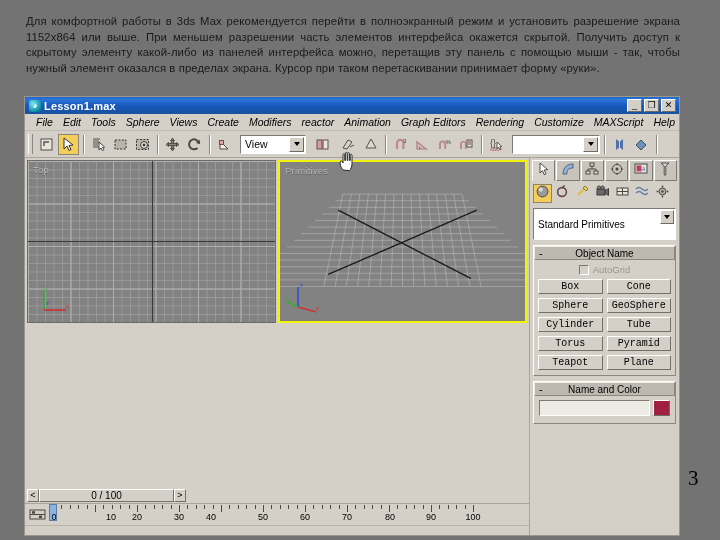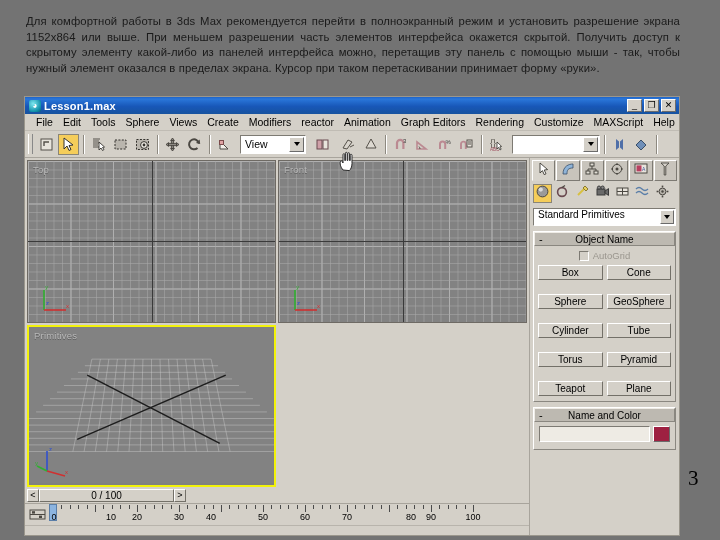--- a/index.html
+++ b/index.html
@@ -57,21 +57,21 @@
     font-size: 9px; color:#000; line-height: 11px; text-align:center;
     font-family: "Liberation Sans", sans-serif;
   }
 
   
   .menubar {
     height: 17px; flex: 0 0 17px; background:#d4d0c8;
     display:flex; align-items:center; padding-left: 6px;
     border-bottom: 1px solid #c0bcb4;
   }
-  .menu-item { font-size: 10.5px; color:#000; padding: 0 5px; white-space: nowrap; }
+  .menu-item { font-size: 10.5px; color:#000; padding: 0 5px; white-space: nowrap; font-style: italic; }
 
   
   .toolbar {
     height: 27px; flex: 0 0 27px; background:#d4d0c8;
     display:flex; align-items:center; padding-left: 3px; gap:1px;
     border-bottom: 1px solid #a8a49c;
   }
   .grip { width:5px; height:20px; border-left:1px solid #fff; border-right:1px solid #888; margin-right:2px;}
   .tb-sep { width:1px; height:19px; background:#8d8980; margin:0 3px; box-shadow: 1px 0 0 #fff;}
   .tbtn {
@@ -137,42 +137,42 @@
   }
   .cp-tab.sel { background:#d8d4cc; border-bottom-color:#d8d4cc; }
   .cp-cats { display:flex; gap:1px; height:20px; margin-bottom:4px; padding-left:1px;}
   .cp-cat {
     width:19px;height:19px;display:flex;align-items:center;justify-content:center;
     background:#d4d0c8; border:1px solid transparent;
   }
   .cp-cat.on { background:#f5cd5a; border-color:#8a8577; }
 
   .cp-combo {
-    height:18px; margin:0 1px 5px 1px; background:#fff;
+    height:32px; margin:0 1px 5px 1px; background:#fff;
     border:1px solid; border-color:#7d7a73 #fff #fff #7d7a73;
-    display:flex; font-size:10px; padding-left:4px; position:relative;
+    display:flex; align-items:center; font-size:10px; padding-left:4px; position:relative;
   }
   .cp-combo .arrow { position:absolute; right:1px; top:1px; width:14px; height:14px;
     background:#d4d0c8;border:1px solid;border-color:#fff #6b6b6b #6b6b6b #fff;
     display:flex;align-items:center;justify-content:center;}
 
   .rollout { margin: 0 1px 5px 1px; border:1px solid; border-color:#fff #8a8780 #8a8780 #fff; background:#d4d0c8; }
   .rollout-hdr {
     height:14px; background:#bdb9b1; border:1px solid; border-color:#efece6 #8a8780 #8a8780 #efece6;
     display:flex; align-items:center; font-size:10px; font-weight:normal; color:#000; position:relative;
   }
   .rollout-hdr .minus { position:absolute; left:4px; font-size:11px; line-height:12px;}
   .rollout-hdr .htxt { flex:1; text-align:center; }
   .rollout-body { padding:3px 4px 5px 4px; }
 
   .autogrid-row { display:flex; align-items:center; justify-content:center; gap:4px; margin:1px 0 4px 0; }
   .chk { width:10px;height:10px;background:#d4d0c8;border:1px solid;border-color:#7d7a73 #fff #fff #7d7a73; }
   .autogrid-lbl { font-size:9.5px; color:#9a968e; }
 
-  .btn-grid { display:grid; grid-template-columns:1fr 1fr; gap:14px 4px; }
+  .btn-grid { display:grid; grid-template-columns:1fr 1fr; gap:4px 4px;font-family:Liberation Mono, monospace; }
   .obj-btn {
     height:15px; background:#d4d0c8; border:1px solid; border-color:#fff #737068 #737068 #fff;
     font-size:10px; color:#000; display:flex; align-items:center; justify-content:center;
     white-space:nowrap; overflow:hidden;
   }
 
   .nc-row { display:flex; gap:3px; align-items:center; padding:1px 1px 2px 1px;}
   .nc-input { flex:1; height:16px; background:#eeebe4; border:1px solid; border-color:#7d7a73 #fff #fff #7d7a73; }
   .nc-swatch { width:17px;height:16px; background:#9e2141; border:1px solid; border-color:#fff #6b6b6b #6b6b6b #fff;}
 
@@ -398,33 +398,20 @@
        <div class="axis-h" style="top:50%"></div>
        <div class="axis-v" style="left:50%"></div>
               <svg class="tripod" style="left:6px;bottom:6px;" viewBox="0 0 40 40">
     <line x1="10" y1="34" x2="10" y2="14" stroke="#30b030" stroke-width="1.6"></line>
     <text x="11" y="13" font-size="6" fill="#30b030" font-family="sans-serif">y</text>
     <line x1="10" y1="34" x2="32" y2="34" stroke="#d03030" stroke-width="1.6"></line>
     <text x="32" y="32" font-size="6" fill="#d03030" font-family="sans-serif">x</text>
     <text x="12" y="29" font-size="6" fill="#3050d0" font-family="sans-serif">z</text>
   </svg>
               <div class="vp-label">Top</div>
-            </div>
-            <div class="viewport">
-              <div class="vp-canvas ortho"></div>
-       <div class="axis-h" style="top:50%"></div>
-       <div class="axis-v" style="left:50%"></div>
-              <svg class="tripod" style="left:6px;bottom:6px;" viewBox="0 0 40 40">
-    <line x1="10" y1="34" x2="10" y2="14" stroke="#30b030" stroke-width="1.6"></line>
-    <text x="11" y="13" font-size="6" fill="#30b030" font-family="sans-serif">y</text>
-    <line x1="10" y1="34" x2="32" y2="34" stroke="#d03030" stroke-width="1.6"></line>
-    <text x="32" y="32" font-size="6" fill="#d03030" font-family="sans-serif">x</text>
-    <text x="12" y="29" font-size="6" fill="#3050d0" font-family="sans-serif">z</text>
-  </svg>
-              <div class="vp-label">Front</div>
             </div>
             <div class="viewport active">
               <svg class="vp-canvas" viewBox="0 0 244 156" preserveAspectRatio="none">
     <rect width="244" height="156" fill="#828282"></rect>
     <line x1="62.599999999999994" y1="32" x2="181.4" y2="32" stroke="#d0d0d0" stroke-width=".55" opacity=".75"></line>
                 <line x1="62.599999999999994" y1="32" x2="43.7" y2="124" stroke="#d0d0d0" stroke-width=".55" opacity=".75"></line>
                 <line x1="55.65714285714286" y1="38.57142857142857" x2="188.34285714285716" y2="38.57142857142857" stroke="#d0d0d0" stroke-width=".55" opacity=".75"></line>
                 <line x1="71.08571428571427" y1="32" x2="54.88571428571427" y2="124" stroke="#d0d0d0" stroke-width=".55" opacity=".75"></line>
                 <line x1="48.71428571428571" y1="45.14285714285714" x2="195.28571428571428" y2="45.14285714285714" stroke="#d0d0d0" stroke-width=".55" opacity=".75"></line>
                 <line x1="79.57142857142857" y1="32" x2="66.07142857142858" y2="124" stroke="#d0d0d0" stroke-width=".55" opacity=".75"></line>
@@ -535,21 +522,21 @@
               <div class="tick min" style="left: 409.2px;"></div>
               <div class="tick min" style="left: 417.6px;"></div>
               <div class="tick maj" style="left: 426px;"></div>
               <div class="tlabel" style="left: 64px;">10</div>
               <div class="tlabel" style="left: 90px;">20</div>
               <div class="tlabel" style="left: 132px;">30</div>
               <div class="tlabel" style="left: 164px;">40</div>
               <div class="tlabel" style="left: 216px;">50</div>
               <div class="tlabel" style="left: 258px;">60</div>
               <div class="tlabel" style="left: 300px;">70</div>
-              <div class="tlabel" style="left: 356px; padding-left: 16px;">80</div>
+              <div class="tlabel" style="left: 335px; padding-left: 16px;">80</div>
               <div class="tlabel" style="left: 384px;">90</div>
               <div class="tlabel" style="left: 426px;">100</div>
               <div class="slider-thumb" style="left: 2px;"></div>
               <div class="tlabel" style="left: 7px;">0</div>
             </div>
         </div>
 
         <div class="statusbar"></div>
       </div>
 

